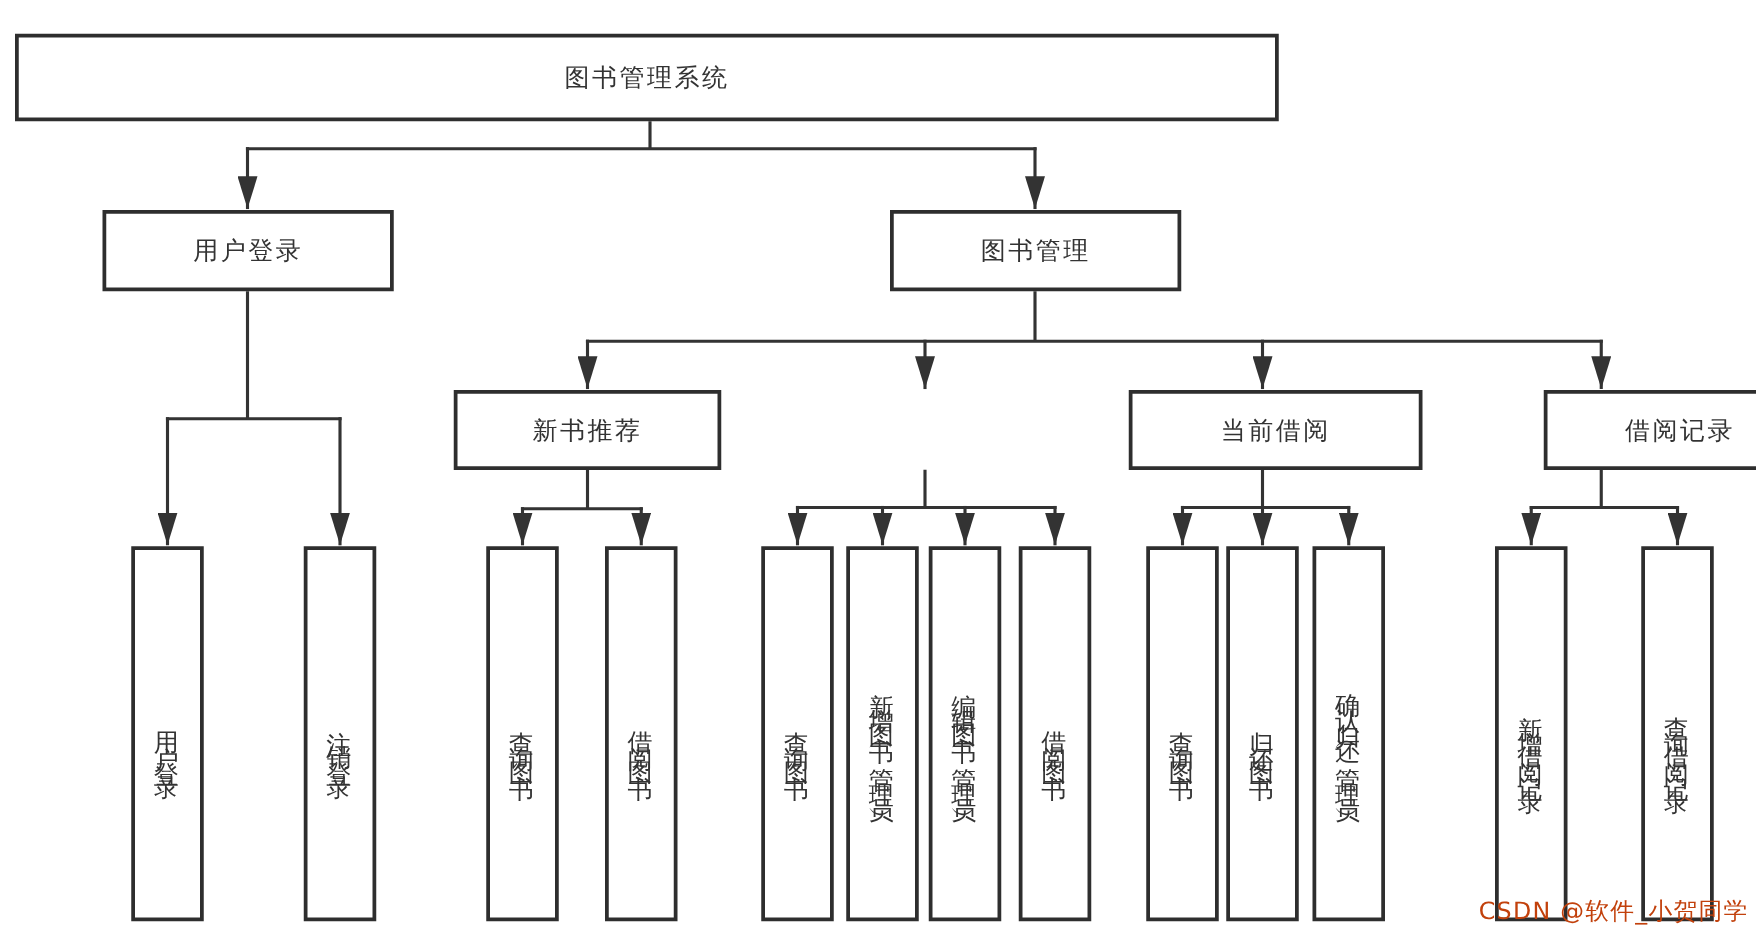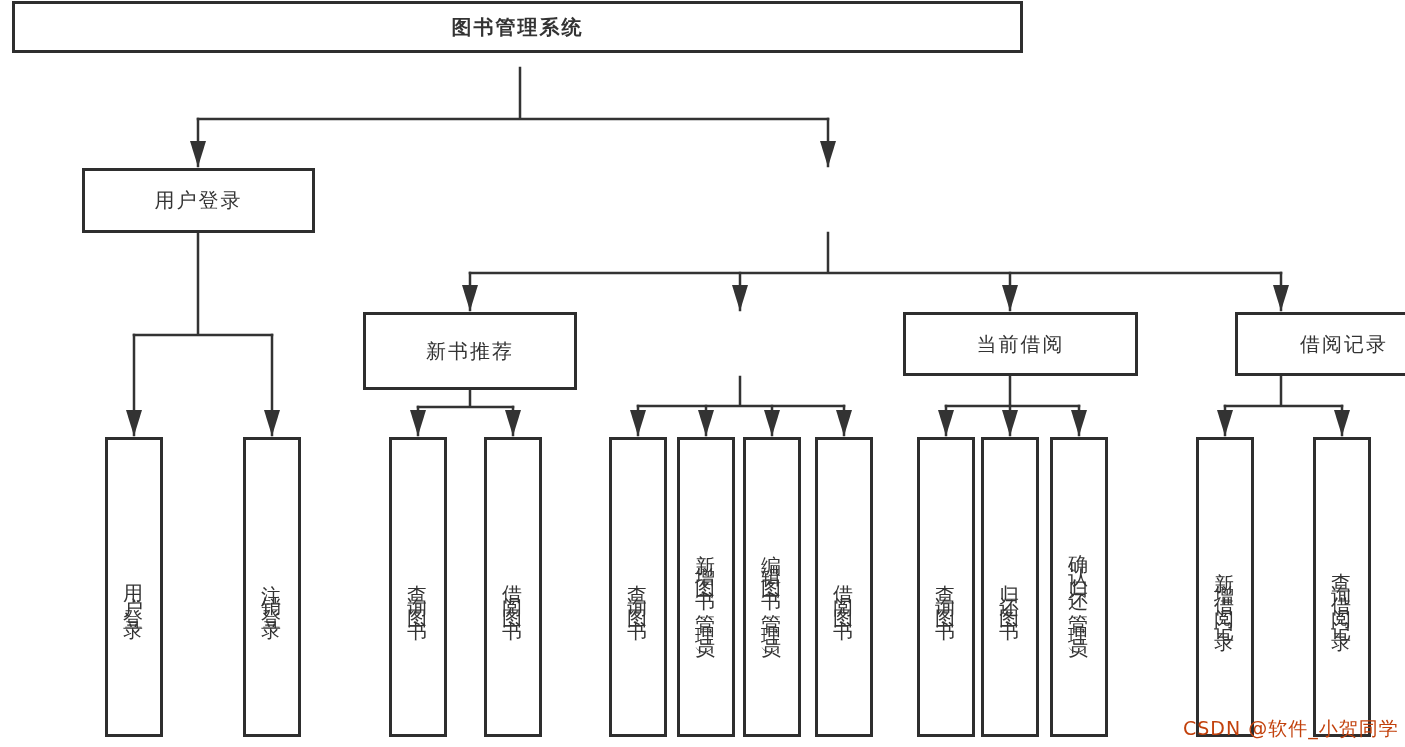--- a/index.html
+++ b/index.html
@@ -92,29 +92,32 @@
       <line x1="946" y1="406" x2="946" y2="435" marker-end="url(#arrow)"></line>
       <line x1="1010" y1="406" x2="1010" y2="435" marker-end="url(#arrow)"></line>
       <line x1="1079" y1="406" x2="1079" y2="435" marker-end="url(#arrow)"></line>
 
       <path d="M1281 377 V406 M1225 406 H1342"></path>
       <line x1="1225" y1="406" x2="1225" y2="435" marker-end="url(#arrow)"></line>
       <line x1="1342" y1="406" x2="1342" y2="435" marker-end="url(#arrow)"></line>
     </g>
   </svg>
 
-  <div class="node h-node" style="left:12px; top:1px; width:1011px; height:52px;font-weight:bold;">
+  <div class="node h-node" style="left:12px; top:27px; width:1011px; height:70px;">
     <span class="label">图书管理系统</span>
   </div>
 
   <div class="node h-node" style="left:82px; top:168px; width:233px; height:65px;">
     <span class="label">用户登录</span>
   </div>
+  <div class="node h-node" style="left:712px; top:168px; width:233px; height:65px;">
+    <span class="label">图书管理</span>
+  </div>
 
-  <div class="node h-node" style="left:363px; top:312px; width:214px; height:78px;">
+  <div class="node h-node" style="left:363px; top:312px; width:214px; height:64px;">
     <span class="label">新书推荐</span>
   </div>
   <div class="node h-node" style="left:903px; top:312px; width:235px; height:64px;">
     <span class="label">当前借阅</span>
   </div>
   <div class="node h-node" style="left:1235px; top:312px; width:218px; height:64px;">
     <span class="label">借阅记录</span>
   </div>
 
   <div class="node v-node" style="left:105px; top:437px; width:58px; height:300px;">

